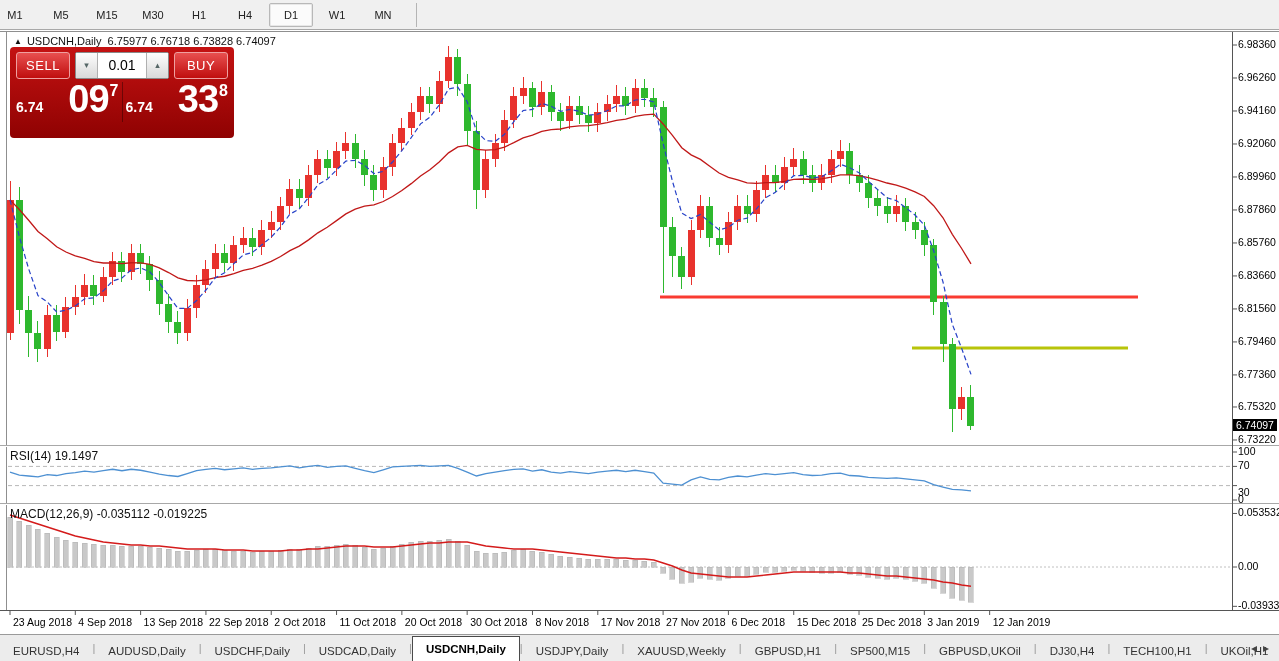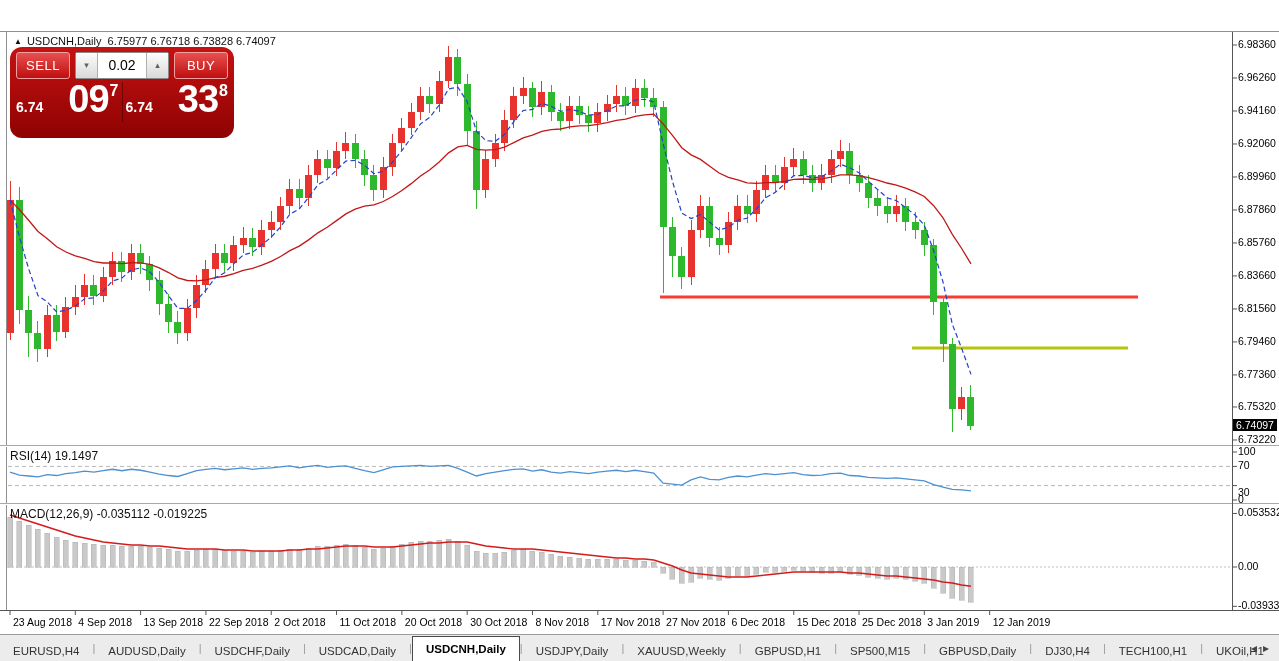--- a/index.html
+++ b/index.html
@@ -12,21 +12,21 @@
           padding:0 6px;margin:0 1px;border:1px solid transparent;border-radius:2px;cursor:default;}
   .tf-btn.first{margin-left:-7px;}
   .tf-btn.active{background:#fbfbfb;border:1px solid #b8b8b8;box-shadow:inset 0 0 0 1px #e8e8e8;}
   .tb-sep{width:1px;height:24px;background:#b4b4b4;margin-left:10px;}
   
   #title-row{position:absolute;left:14px;top:35px;font-size:11px;color:#101010;white-space:pre;z-index:6;}
   #title-row .tri{font-size:8px;position:relative;top:-1px;margin-right:5px;}
   .ind-label{position:absolute;font-size:12px;color:#101010;z-index:6;}
   
   #trade{position:absolute;left:10px;top:47px;width:224px;height:91px;box-sizing:border-box;
-         background:linear-gradient(#c41212,#8f0202);border-radius:12px;padding:5px 6px;z-index:7;}
+         background:linear-gradient(#c41212,#8f0202);border-radius:4px;padding:5px 6px;z-index:7;}
   #trade .row1{display:flex;height:27px;}
   .tr-btn{width:54px;height:27px;line-height:25px;text-align:center;color:#fff;font-size:13px;
           background:linear-gradient(#e85050,#c00e0e);border:1px solid #efA0a0;border-radius:3px;
           box-sizing:border-box;letter-spacing:.5px;}
   .stepgrp{flex:1;display:flex;margin:0 5px;background:#fff;border:1px solid #8a8a8a;border-radius:2px;overflow:hidden;}
   .step-btn{width:21px;text-align:center;font-size:9px;color:#566;line-height:25px;
             background:linear-gradient(#fdfdfd,#d9d9d9);}
   .step-dn{border-right:1px solid #b0b0b0;}
   .step-up{border-left:1px solid #b0b0b0;}
   .vol{flex:1;text-align:center;font-size:14px;color:#000;line-height:25px;background:#fff;}
@@ -48,20 +48,32 @@
               font-weight:bold;color:#000;}
   .tab-sep{color:#9a9a9a;align-self:center;font-size:11px;}
   #tab-arrows{position:absolute;right:4px;bottom:6px;font-size:12px;color:#444;letter-spacing:6px;}
   svg{position:absolute;left:0;top:30px;z-index:2;}
 </style>
 </head>
 <body>
 
 <div id="screen">
 
+  <div id="toolbar">
+      <div class="tf-btn first">M1</div>
+      <div class="tf-btn">M5</div>
+      <div class="tf-btn">M15</div>
+      <div class="tf-btn">M30</div>
+      <div class="tf-btn">H1</div>
+      <div class="tf-btn">H4</div>
+      <div class="tf-btn active">D1</div>
+      <div class="tf-btn">W1</div>
+      <div class="tf-btn">MN</div>
+      <div class="tb-sep"></div>
+    </div>
 
   <div id="title-row"><span class="tri">▲</span><span>USDCNH,Daily</span><span>  </span><span>6.75977</span><span> </span><span>6.76718</span><span> </span><span>6.73828</span><span> </span><span>6.74097</span></div>
 
   <svg id="chart-svg" width="1279" height="604" viewBox="0 30 1279 604">
       <line x1="0" y1="31.5" x2="1279" y2="31.5" stroke="#8f8f8f" stroke-width="1"></line>
       <line x1="6.5" y1="31" x2="6.5" y2="610" stroke="#8f8f8f" stroke-width="1"></line>
       <line x1="0" y1="445.5" x2="1279" y2="445.5" stroke="#a8a8a8" stroke-width="1"></line>
       <line x1="0" y1="446.5" x2="1279" y2="446.5" stroke="#ffffff" stroke-width="1"></line>
       <line x1="0" y1="503.5" x2="1279" y2="503.5" stroke="#a8a8a8" stroke-width="1"></line>
       <line x1="0" y1="504.5" x2="1279" y2="504.5" stroke="#ffffff" stroke-width="1"></line>
@@ -428,21 +440,21 @@
       <line x1="859.03" y1="610" x2="859.03" y2="615" stroke="#555" stroke-width="1"></line>
       <line x1="924.34" y1="610" x2="924.34" y2="615" stroke="#555" stroke-width="1"></line>
       <line x1="989.65" y1="610" x2="989.65" y2="615" stroke="#555" stroke-width="1"></line>
     </svg>
 
   <div id="trade">
     <div class="row1">
       <div class="tr-btn">SELL</div>
       <div class="stepgrp">
         <div class="step-btn step-dn">▾</div>
-        <div class="vol">0.02</div>
+        <div class="vol">0.01</div>
         <div class="step-btn step-up">▴</div>
       </div>
       <div class="tr-btn">BUY</div>
     </div>
     <div class="row2">
       <div class="quote-tile sell">
         <span class="q-small">6.74</span>
         <span class="q-big">09</span>
         <span class="q-sup">7</span>
       </div>
@@ -509,21 +521,21 @@
       <div class="tab active">USDCNH,Daily</div>
       <span class="tab-sep">|</span>
       <div class="tab">USDJPY,Daily</div>
       <span class="tab-sep">|</span>
       <div class="tab">XAUUSD,Weekly</div>
       <span class="tab-sep">|</span>
       <div class="tab">GBPUSD,H1</div>
       <span class="tab-sep">|</span>
       <div class="tab">SP500,M15</div>
       <span class="tab-sep">|</span>
-      <div class="tab">GBPUSD,Daily</div>
+      <div class="tab">GBPUSD,UKOil</div>
       <span class="tab-sep">|</span>
       <div class="tab">DJ30,H4</div>
       <span class="tab-sep">|</span>
       <div class="tab">TECH100,H1</div>
       <span class="tab-sep">|</span>
       <div class="tab">UKOil,H1</div>
     </div>
   <div id="tab-arrows"><span>◂</span><span>▸</span></div>
 
 </div>

